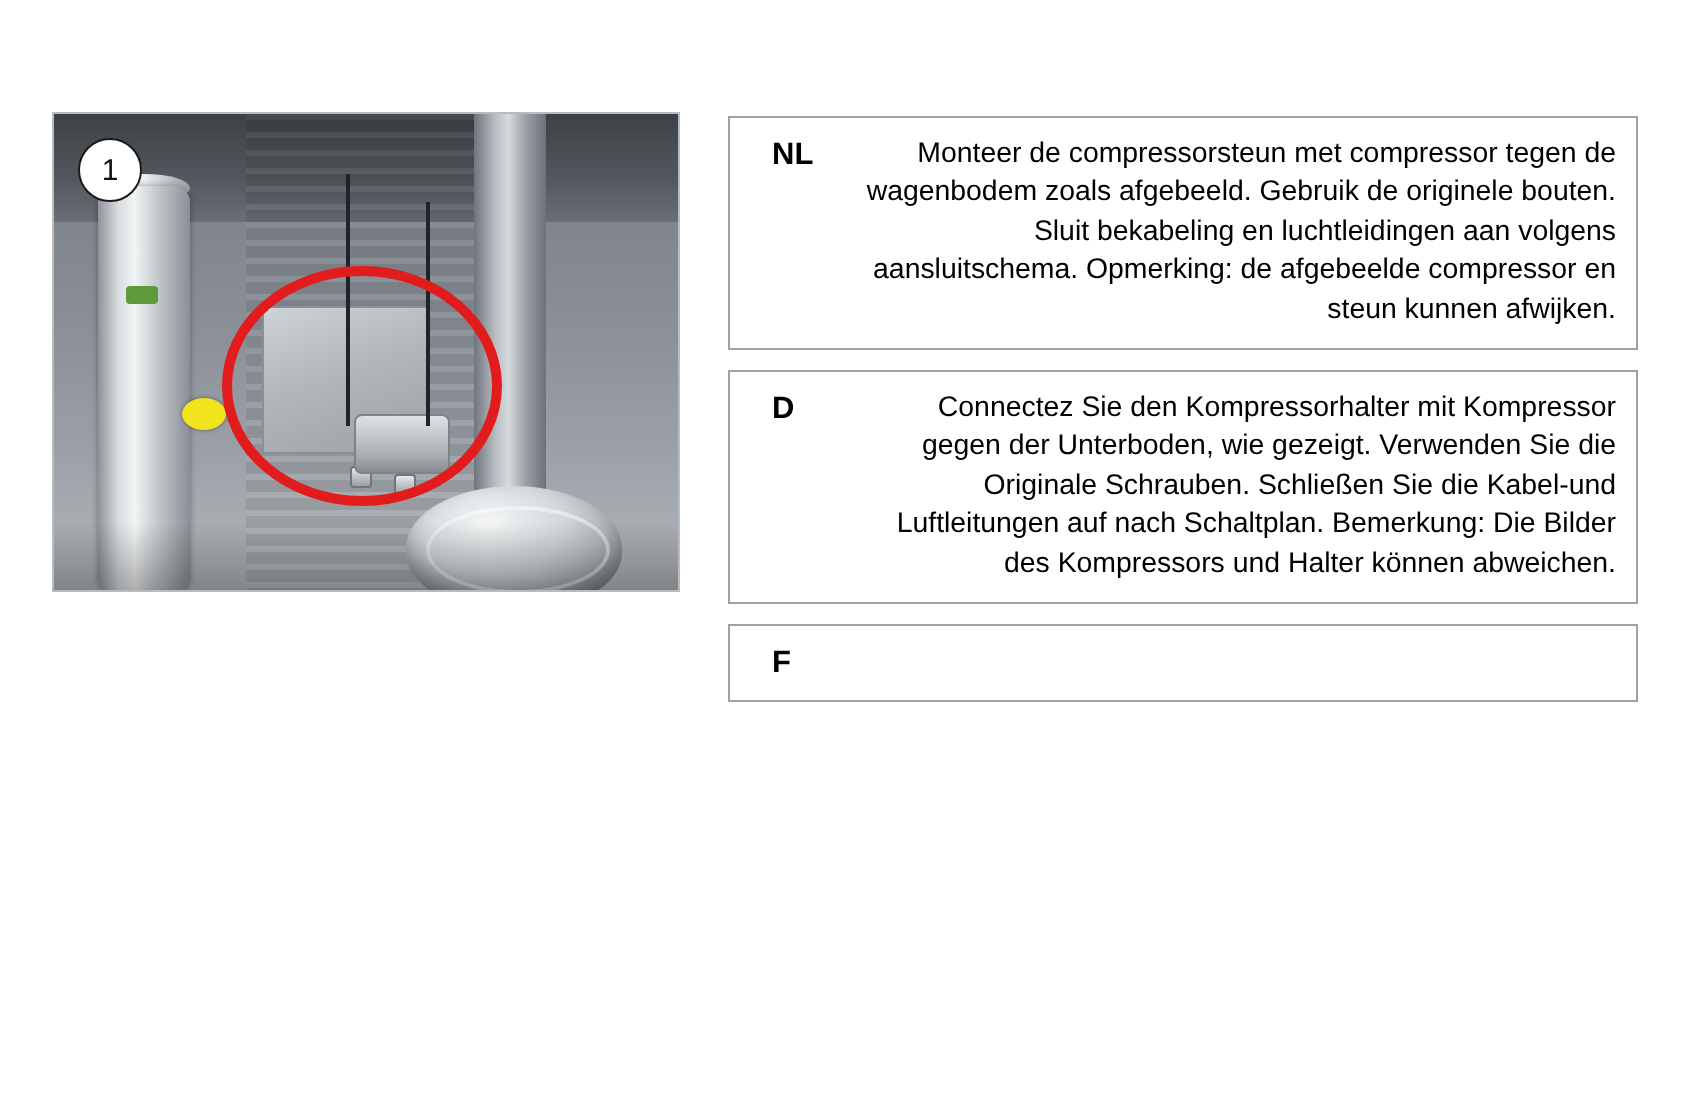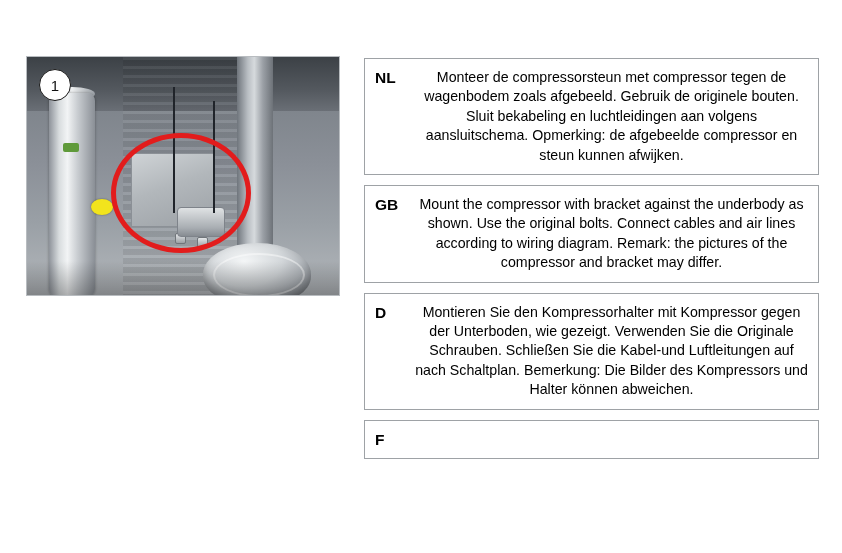--- a/index.html
+++ b/index.html
@@ -154,41 +154,41 @@
     left: 364px;
     top: 58px;
     width: 455px;
   }
   .lang-block {
     position: relative;
     border: 1px solid #9ea2a6;
     background: #ffffff;
     box-sizing: border-box;
     margin-bottom: 10px;
-    padding: 9px 10px 9px 10px;
+    padding: 9px 10px 9px 21px;
     display: flex;
     align-items: flex-start;
     box-shadow: 0 0 0 0 rgba(0,0,0,0);
   }
   .lang-code {
     width: 40px;
     flex: 0 0 40px;
     font-weight: bold;
     font-size: 15.5px;
     color: #000;
     line-height: 19px;
     font-family: "Liberation Sans", sans-serif;
   }
   .lang-text {
     flex: 1 1 auto;
     font-size: 14.2px;
     line-height: 19.4px;
     color: #000;
     font-family: "Liberation Sans", sans-serif;
-    text-align: center;
+    text-align: right;
     white-space: pre-line;
   }
 </style>
 </head>
 <body>
 
 <div id="photo-panel">
   <div class="photo-bg"></div>
   <div class="panel-dark-top"></div>
   <div class="panel-ribs"></div>
@@ -215,27 +215,23 @@
   <div class="badge">1</div>
 </div>
 
 <div id="text-column">
 
   <div class="lang-block">
     <div class="lang-code">NL</div>
     <div class="lang-text">Monteer de compressorsteun met compressor tegen de wagenbodem zoals afgebeeld. Gebruik de originele bouten. Sluit bekabeling en luchtleidingen aan volgens aansluitschema. Opmerking: de afgebeelde compressor en steun kunnen afwijken.</div>
   </div>
 
-  <div class="lang-block">
-    <div class="lang-code">GB</div>
-    <div class="lang-text">Mount the compressor with bracket against the underbody as shown. Use the original bolts. Connect cables and air lines according to wiring diagram. Remark: the pictures of the compressor and bracket may differ.</div>
-  </div>
 
   <div class="lang-block">
     <div class="lang-code">D</div>
-    <div class="lang-text">Montieren Sie den Kompressorhalter mit Kompressor gegen der Unterboden, wie gezeigt. Verwenden Sie die Originale Schrauben. Schließen Sie die Kabel-und Luftleitungen auf nach Schaltplan. Bemerkung: Die Bilder des Kompressors und Halter können abweichen.</div>
+    <div class="lang-text">Connectez Sie den Kompressorhalter mit Kompressor gegen der Unterboden, wie gezeigt. Verwenden Sie die Originale Schrauben. Schließen Sie die Kabel-und Luftleitungen auf nach Schaltplan. Bemerkung: Die Bilder des Kompressors und Halter können abweichen.</div>
   </div>
 
   <div class="lang-block">
     <div class="lang-code">F</div>
   </div>
 
 </div>
 
 </body></html>

